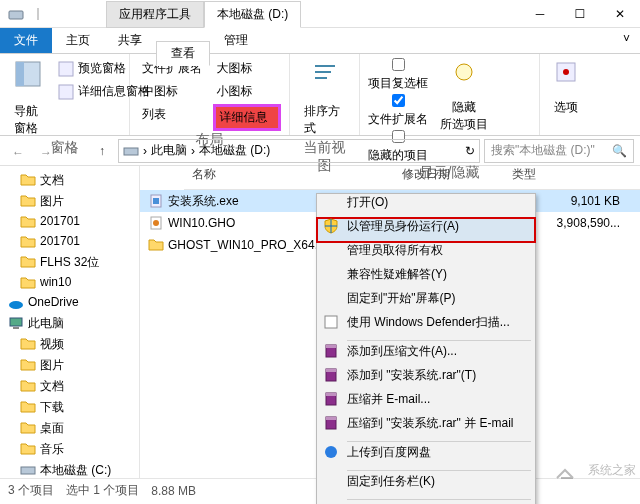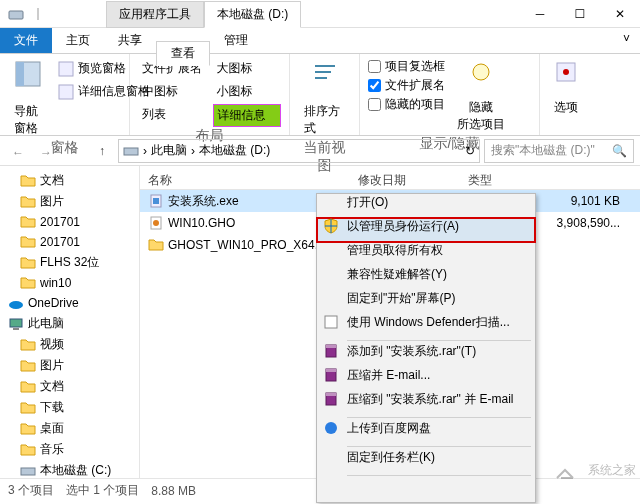--- a/index.html
+++ b/index.html
@@ -21,37 +21,37 @@
 .menubar .mtab.active { border: 1px solid #d0d0d0; border-bottom: 1px solid #fff; background: #fff; position: relative; top: 13px; }
 .menubar .collapse { margin-left: auto; padding: 4px 10px; }
 
 .ribbon { height: 82px; background: #fff; border-bottom: 1px solid #d0d0d0; display: flex; }
 .rgroup { border-right: 1px solid #e5e5e5; padding: 4px 8px; display: flex; flex-direction: column; }
 .rgroup .rcontent { flex: 1; display: flex; gap: 6px; }
 .rgroup .rlabel { text-align: center; color: #666; font-size: 14px; }
 .rbtn { display: flex; align-items: center; gap: 4px; padding: 2px 4px; white-space: nowrap; }
 .rcol { display: flex; flex-direction: column; gap: 2px; }
 .rbig { display: flex; flex-direction: column; align-items: center; padding: 2px 6px; gap: 15px; }
-.ckline { display: flex; align-items: center; gap: 4px; }
+.ckline { display: flex; align-items: center; gap: 4px; flex-direction: column; }
 
 .addrbar { height: 30px; display: flex; align-items: center; gap: 4px; padding: 2px 6px; border-bottom: 1px solid #e0e0e0; }
 .navbtn { width: 24px; height: 24px; border-radius: 2px; display: flex; align-items: center; justify-content: center; color: #888; }
 .navbtn.enabled { color: #333; }
 .breadcrumb { flex: 1; height: 24px; border: 1px solid #ccc; display: flex; align-items: center; padding: 0 4px; gap: 4px; }
 .bcrumb { display: flex; align-items: center; gap: 2px; }
 .searchbox { width: 150px; height: 24px; border: 1px solid #ccc; padding: 0 6px; color: #888; display: flex; align-items: center; position: relative; }
 
 .main { display: flex; height: 312px; }
 .tree { width: 140px; border-right: 1px solid #e5e5e5; overflow: hidden; padding: 4px 0; }
-.tree-item { display: flex; align-items: center; gap: 4px; padding: 2px 6px 2px 20px; white-space: nowrap; }
+.tree-item { display: flex; gap: 4px; padding: 2px 6px 2px 20px; white-space: nowrap; }
 .tree-item.root { padding-left: 8px; }
 .tree-item .ticon { width: 16px; height: 16px; flex-shrink: 0; }
 
 .files { flex: 1; display: flex; flex-direction: column; }
-.fheader { height: 24px; display: flex; align-items: flex-end; border-bottom: 1px solid #e5e5e5; }
+.fheader { height: 24px; display: flex; align-items: flex-start; border-bottom: 1px solid #e5e5e5; margin-left: 44px; }
 .fcol { padding: 0 8px; color: #444; }
 .fcol.name { width: 210px; }
 .fcol.date { width: 110px; }
 .fcol.type { width: 90px; }
 .fcol.size { flex: 1; text-align: right; padding-right: 20px; }
 .frow { height: 22px; display: flex; align-items: center; justify-content: center; }
 .frow.selected { background: #cde8ff; }
 .fcell { padding: 0 8px; display: flex; align-items: center; gap: 4px; }
 .fcell.name { width: 210px; }
 .fcell.size { flex: 1; text-align: right; padding-right: 20px; justify-content: flex-end; }
@@ -146,21 +146,21 @@
             <span>列表</span>
           </div>
       </div>
       <div class="rcol" style="flex:1">
         <div class="rbtn">
             <span>大图标</span>
           </div>
         <div class="rbtn">
             <span>小图标</span>
           </div>
-        <div class="rbtn" style="background:#84cc16;border:1px solid #d946ef">
+        <div class="rbtn" style="background:#ef4444;border:3px solid #d946ef">
             <span>详细信息</span>
           </div>
       </div>
     </div>
     <div class="rlabel">布局</div>
   </div>
 
   <div class="rgroup" style="width:70px">
     <div class="rcontent">
       <div class="rbig">
@@ -442,20 +442,29 @@
       <span>使用 Windows Defender扫描...</span>
     </div>
     <div class="cmsep"></div>
     <div class="cmi">
       <span class="cicon">
         <svg viewBox="0 0 16 16">
           <rect x="3" y="2" width="10" height="12" fill="#8b2e8b" stroke="#5a1a5a"></rect>
           <rect x="3" y="2" width="10" height="3" fill="#c090c0"></rect>
         </svg>
       </span>
+      <span>添加到压缩文件(A)...</span>
+    </div>
+    <div class="cmi">
+      <span class="cicon">
+        <svg viewBox="0 0 16 16">
+          <rect x="3" y="2" width="10" height="12" fill="#8b2e8b" stroke="#5a1a5a"></rect>
+          <rect x="3" y="2" width="10" height="3" fill="#c090c0"></rect>
+        </svg>
+      </span>
       <span>添加到 "安装系统.rar"(T)</span>
     </div>
     <div class="cmi">
       <span class="cicon">
         <svg viewBox="0 0 16 16">
           <rect x="3" y="2" width="10" height="12" fill="#8b2e8b" stroke="#5a1a5a"></rect>
           <rect x="3" y="2" width="10" height="3" fill="#c090c0"></rect>
         </svg>
       </span>
       <span>压缩并 E-mail...</span>

